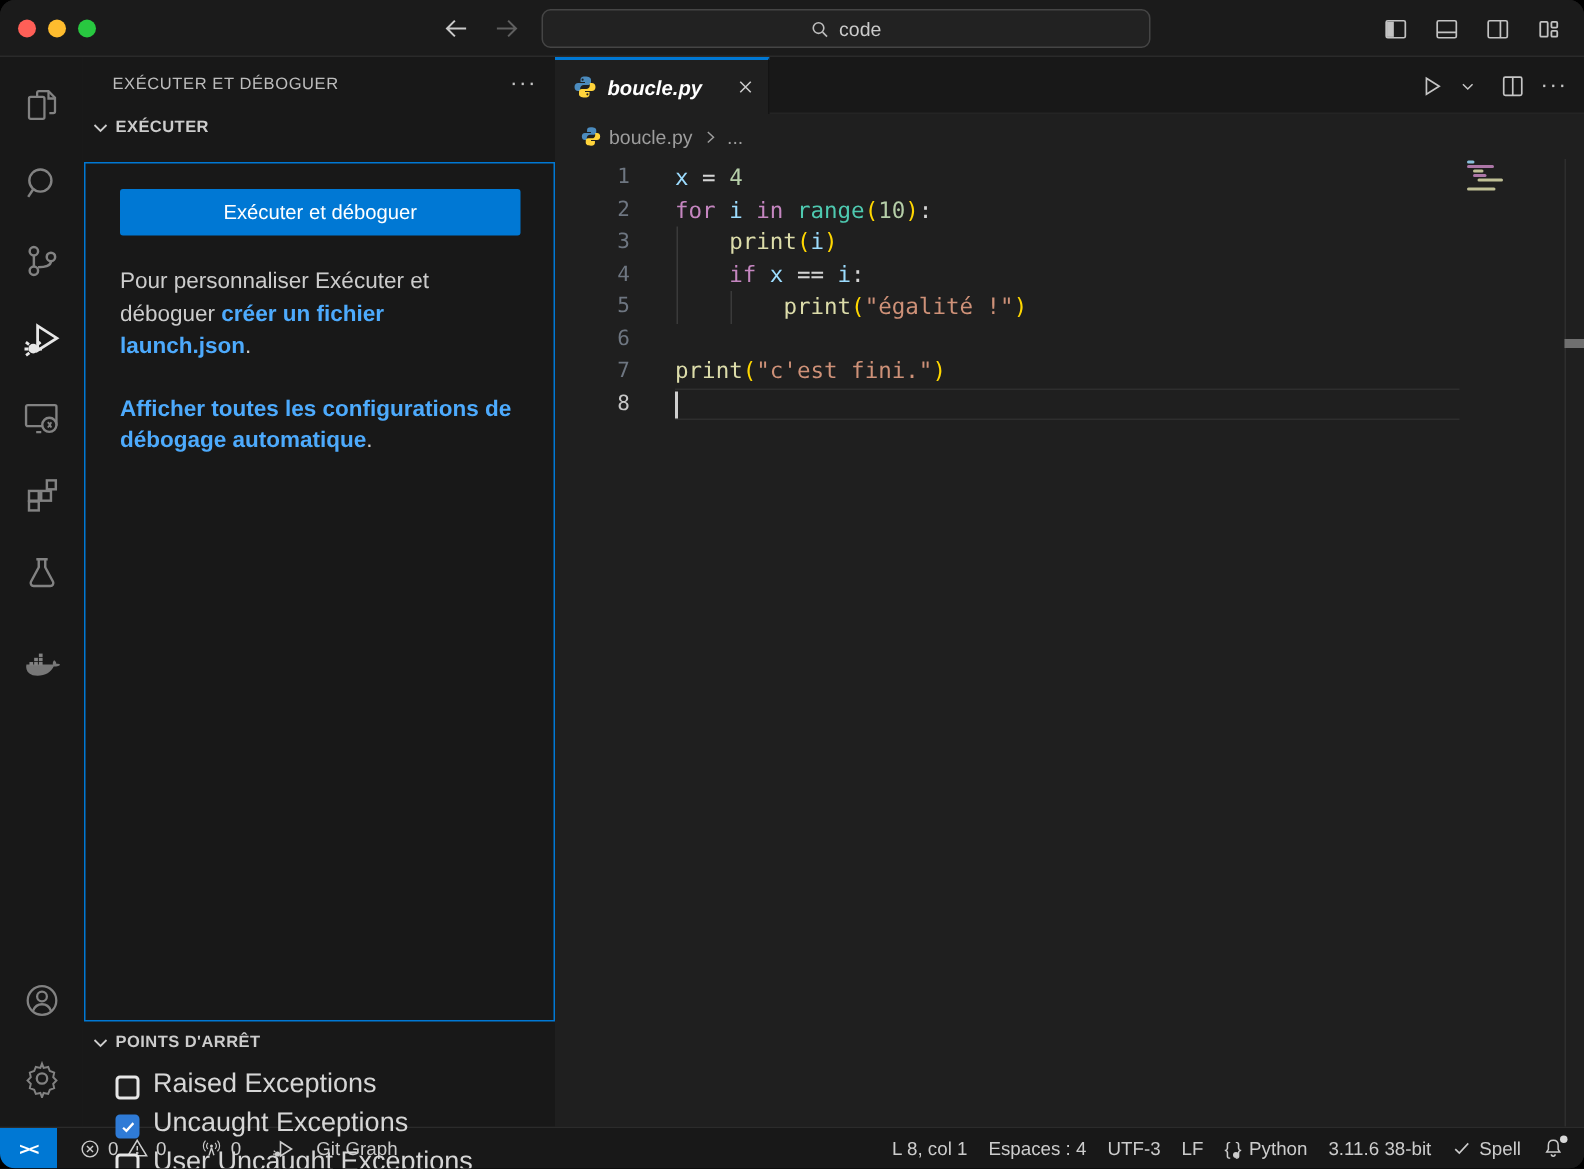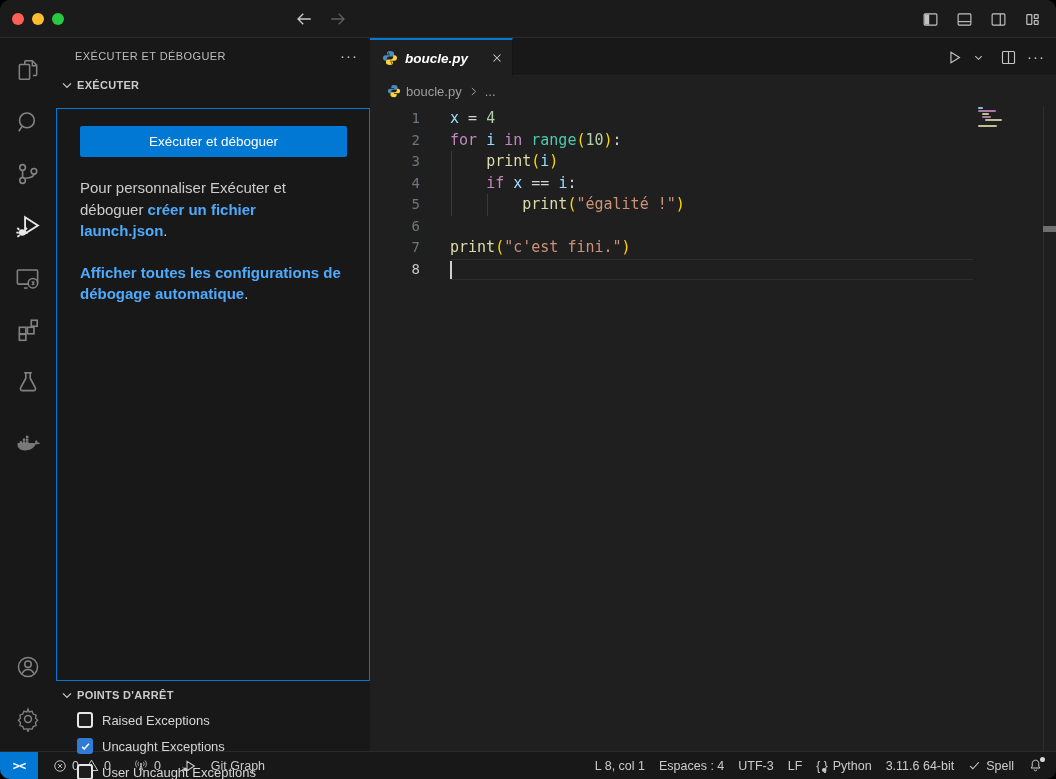--- a/index.html
+++ b/index.html
@@ -37,21 +37,21 @@
   .section-header{height:24px;display:flex;align-items:center;gap:2px;padding-left:4px;
     font-size:11px;font-weight:bold;color:#cccccc;letter-spacing:.3px;}
   .focus-box{position:absolute;left:1px;right:0;top:70px;height:573px;border:1px solid #0078d4;
     padding:17px 22px 0 23px;overflow:hidden;}
   .run-btn{display:block;width:267px;height:31px;background:#0078d4;border:none;border-radius:2px;
     color:#ffffff;font-size:13.5px;font-family:inherit;cursor:pointer;margin:0;}
   .side-para{margin-top:20px;font-size:15px;line-height:21.5px;color:#cccccc;}
   .side-para .lnk{color:#4daafc;cursor:pointer;font-weight:bold;}
   .bp-section{position:absolute;left:0;right:0;top:645px;}
   .bp-rows{padding-left:22px;}
-  .bp-row{height:26px;display:flex;align-items:center;gap:9px;font-size:13px;color:#d6d6d6;cursor:pointer;}
+  .bp-row{height:26px;display:flex;align-items:flex-end;gap:9px;font-size:18px;color:#d6d6d6;cursor:pointer;}
   .checkbox{width:16px;height:16px;border-radius:3px;border:2.5px solid #e6e6e6;background:#1d1d1d;
     display:flex;align-items:center;justify-content:center;flex:none;}
   .checkbox.checked{background:#2f7bd6;border-color:#2f7bd6;}
   
   .editor{flex:1;position:relative;background:#1f1f1f;min-width:0;}
   .tabbar{height:38px;background:#181818;display:flex;border-bottom:1px solid #242424;position:relative;}
   .tab{width:143px;height:38px;background:#1f1f1f;border-top:2px solid #0078d4;border-right:1px solid #141414;
     display:flex;align-items:center;gap:7px;padding:0 8px 0 12px;cursor:pointer;}
   .tab-label{font-size:13.5px;font-style:italic;font-weight:600;color:#ffffff;flex:1;white-space:nowrap;}
   .editor-actions{position:absolute;right:10px;top:0;height:38px;display:flex;align-items:center;gap:8px;color:#c5c5c5;}
@@ -104,20 +104,27 @@
         <svg width="18" height="18" viewBox="0 0 24 24" fill="none" stroke="#c9c9c9" stroke-width="1.8">
             <path d="M11 5l-7 7 7 7M4 12h17"></path>
           </svg>
       </div>
       <div class="nav-btn">
         <svg width="18" height="18" viewBox="0 0 24 24" fill="none" stroke="#5f5f5f" stroke-width="1.8">
             <path d="M13 5l7 7-7 7M20 12H3"></path>
           </svg>
       </div>
     </div>
+    <div class="searchbox">
+      <svg width="13" height="13" viewBox="0 0 24 24" fill="none" stroke="#bdbdbd" stroke-width="2">
+          <circle cx="10.5" cy="10.5" r="6.5"></circle>
+          <path d="M15.5 15.5L21 21"></path>
+        </svg>
+      <span>code</span>
+    </div>
     <div class="layout-controls">
       <div class="nav-btn">
         <svg width="17" height="17" viewBox="0 0 24 24" fill="none" stroke="#c3c3c3" stroke-width="1.6">
             <rect x="3" y="4" width="18" height="16" rx="1.5"></rect>
             <rect x="3.8" y="4.8" width="6.4" height="14.4" fill="#c3c3c3" stroke="none"></rect>
           </svg>
       </div>
       <div class="nav-btn">
         <svg width="17" height="17" viewBox="0 0 24 24" fill="none" stroke="#c3c3c3" stroke-width="1.6">
             <rect x="3" y="4" width="18" height="16" rx="1.5"></rect>
@@ -398,21 +405,21 @@
         <span>UTF-3</span>
       </div>
       <div class="sb-item">
         <span>LF</span>
       </div>
       <div class="sb-item">
         <span class="braces-ic"><span>{</span>&nbsp;<span>}</span><i></i></span>
         <span>Python</span>
       </div>
       <div class="sb-item">
-        <span>3.11.6 64-bit</span>
+        <span>3.11.6 38-bit</span>
       </div>
       <div class="sb-item">
         <svg width="13" height="13" viewBox="0 0 24 24" fill="none" stroke="#cccccc" stroke-width="2">
             <path d="M4 13l5 5L20 6"></path>
           </svg>
         <span>Spell</span>
       </div>
       <div class="sb-item">
         <span class="bell-wrap">
           <svg width="15" height="15" viewBox="0 0 24 24" fill="none" stroke="#cccccc" stroke-width="1.6">

